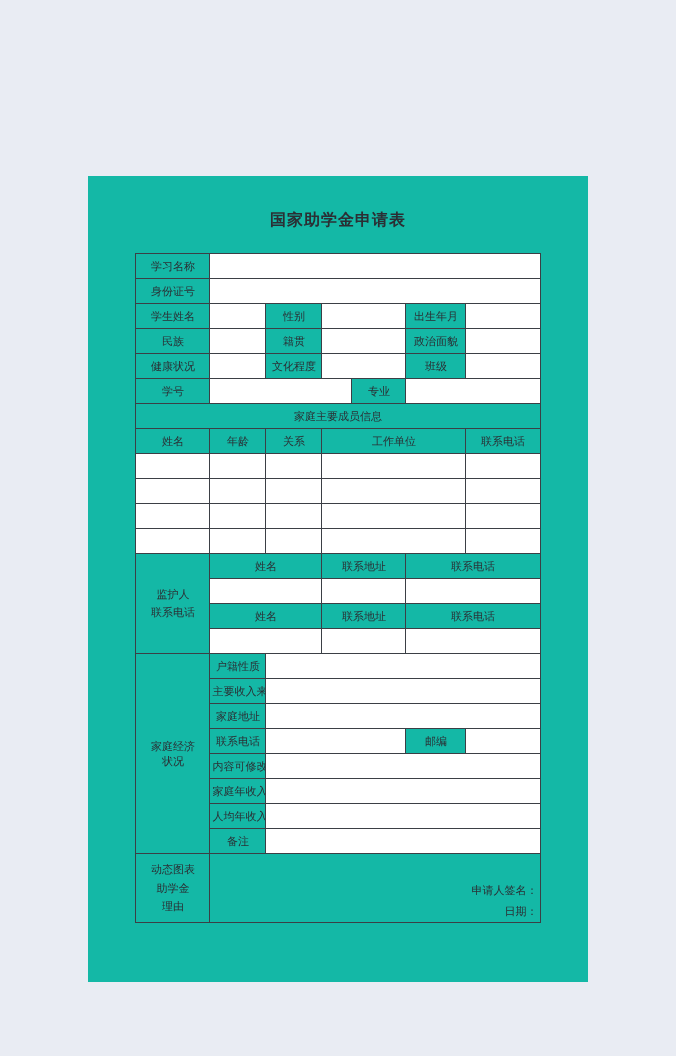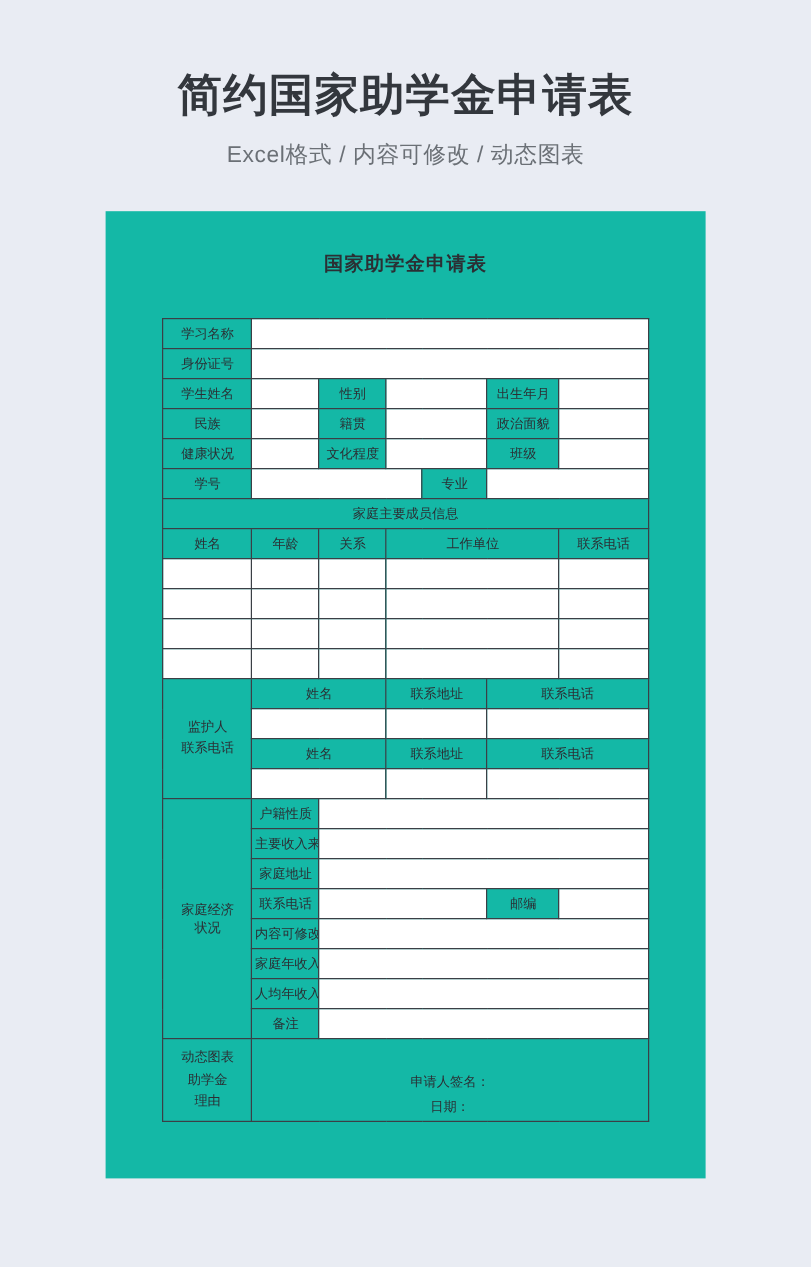--- a/index.html
+++ b/index.html
@@ -51,21 +51,21 @@
     font-size: 16px;
     font-weight: bold;
     color: #2b2f34;
     padding-top: 34px;
     padding-bottom: 22px;
     letter-spacing: 1px;
   }
   table.form {
     border-collapse: collapse;
     width: 404px;
-    margin: 12px auto;
+    margin: 0 auto;
     table-layout: fixed;
   }
   table.form td {
     border: 1px solid #3b3f45;
     height: 25px;
     font-size: 11px;
     color: #2b2f34;
     text-align: center;
     vertical-align: middle;
     padding: 0 2px;
@@ -84,39 +84,36 @@
   }
   .sign-cell {
     height: 86px;
     vertical-align: middle;
     text-align: center;
     line-height: 1.9;
     font-size: 11px;
   }
   .sign-inner {
     padding-top: 26px;
+    text-align: right;
   }
   .guard-label {
     line-height: 1.6;
     font-size: 11px;
   }
   .reason-label {
     line-height: 1.7;
     font-size: 11px;
   }
 </style>
 </head>
 <body>
 
 <div class="page">
 
-  <div class="banner">
-    <div class="banner-title">简约国家助学金申请表</div>
-    <div class="banner-sub">Excel格式 / 内容可修改 / 动态图表</div>
-  </div>
 
   <div class="sheet">
     <div class="sheet-title">国家助学金申请表</div>
 
     <table class="form">
       <colgroup>
         <col style="width:74px">
         <col style="width:56px">
         <col style="width:56px">
         <col style="width:30px">

